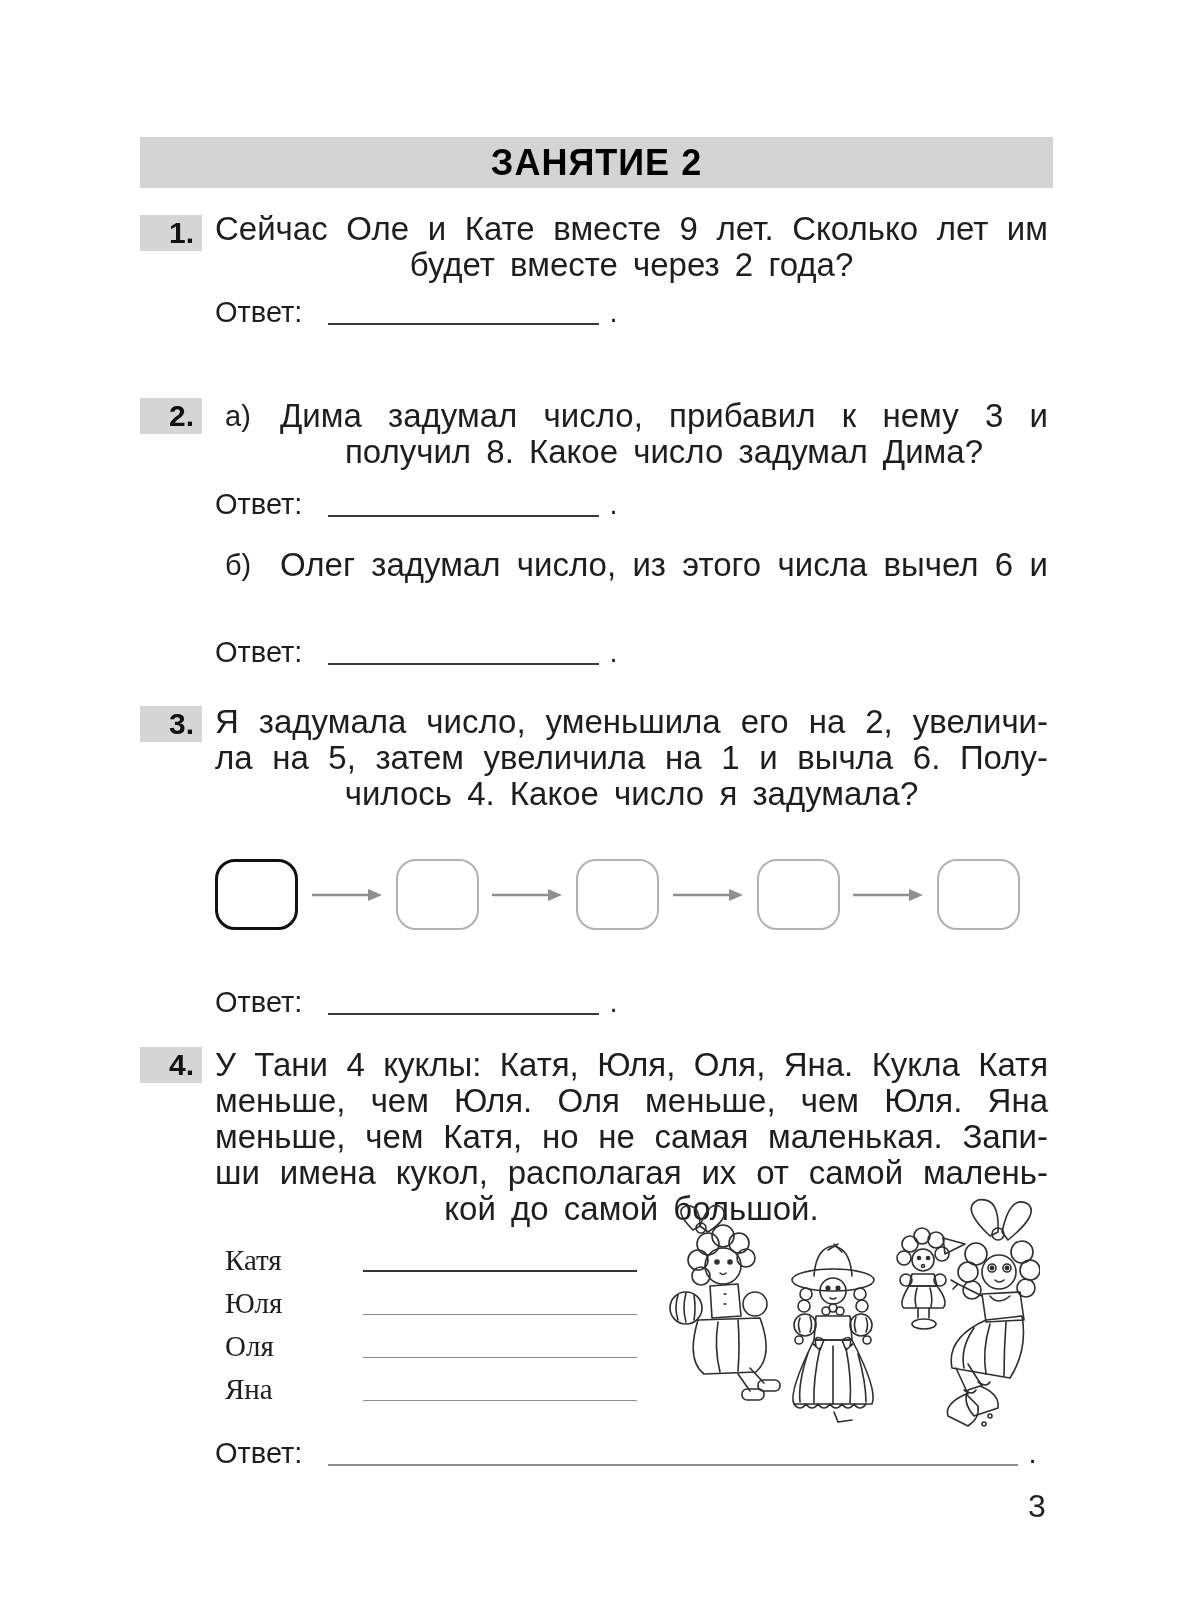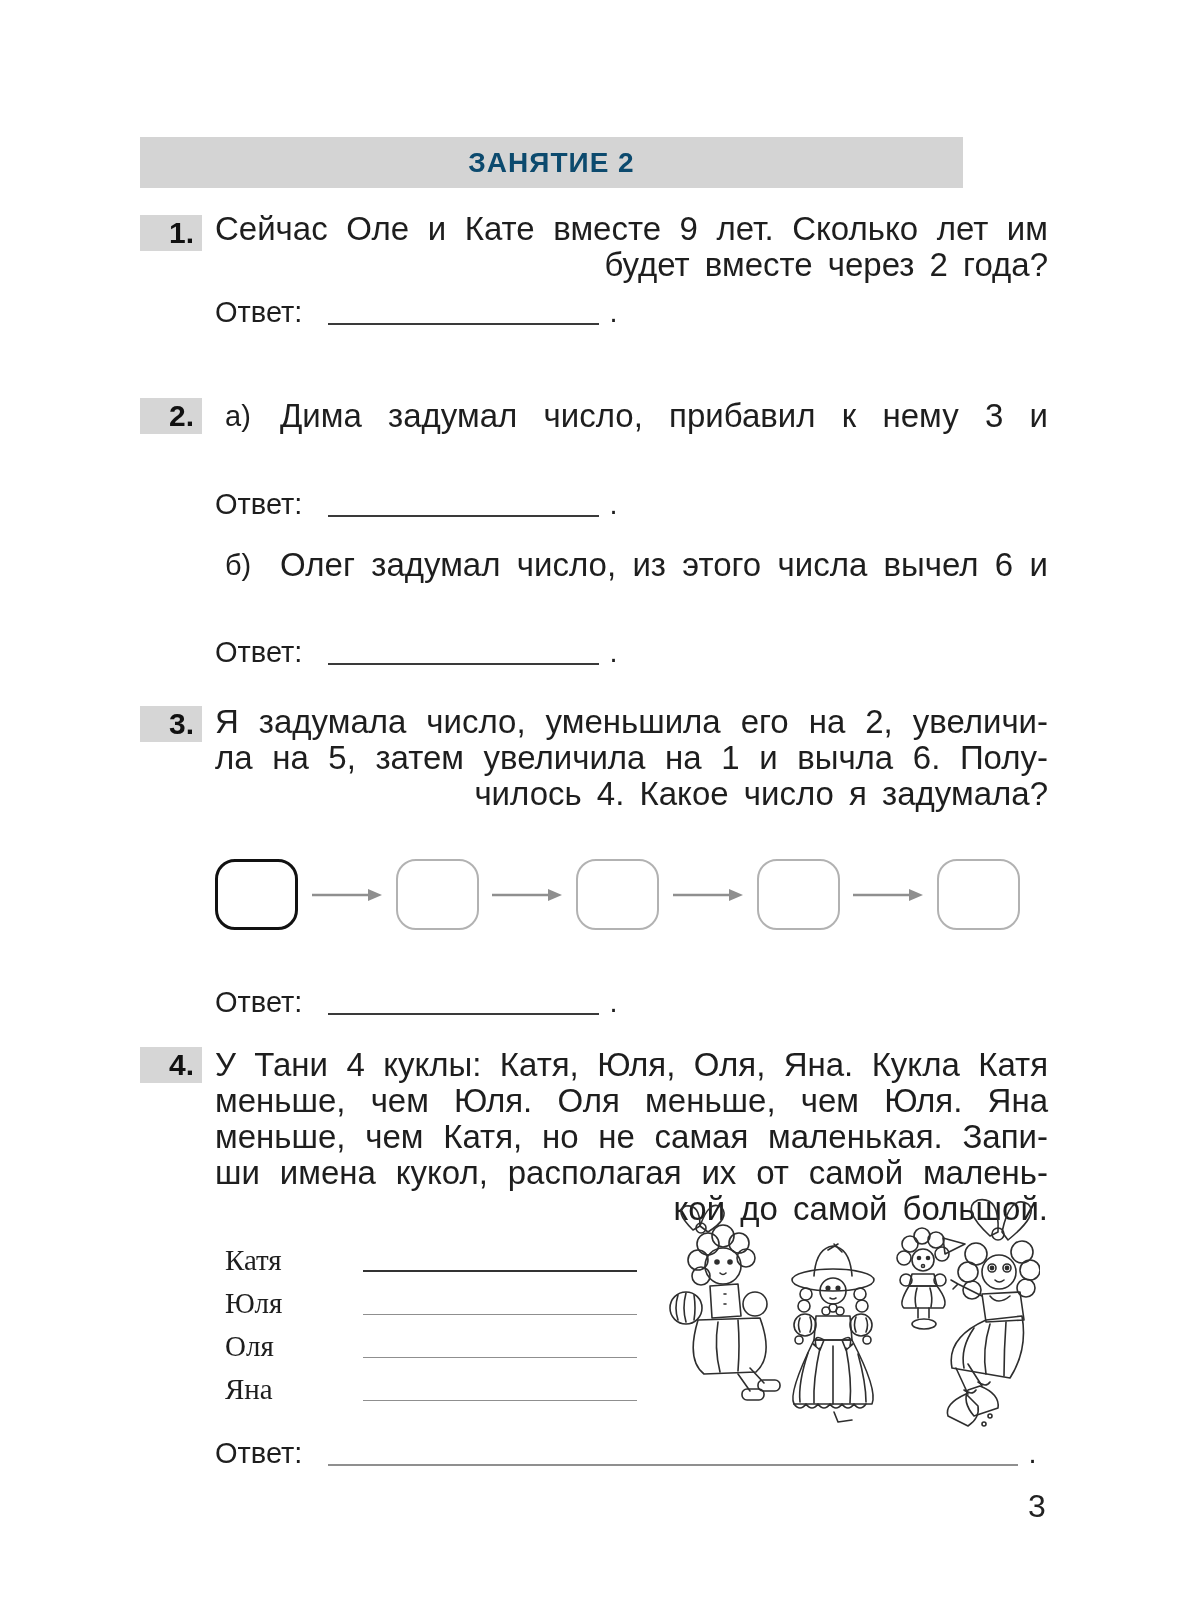--- a/index.html
+++ b/index.html
@@ -1,32 +1,32 @@
 <!DOCTYPE html>
 <html><head>
 <meta charset="utf-8">
 <style>
   html,body{margin:0;padding:0;background:#ffffff;}
   .page{
     position:relative;width:1200px;height:1609px;background:#ffffff;
     font-family:"Liberation Sans", sans-serif;color:#1e1e1e;overflow:hidden;
   }
   .banner{
-    position:absolute;left:140px;top:137px;width:823px;height:51px;
+    position:absolute;left:140px;top:137px;width:913px;height:51px;
     background:#d4d4d4;display:flex;align-items:center;justify-content:center;
-    font-size:28px;font-weight:bold;letter-spacing:1px;color:#0c4a6e;
+    font-size:36px;font-weight:bold;letter-spacing:1px;color:#000000;
   }
   .badge{
     position:absolute;left:140px;width:62px;height:36px;background:#d6d6d6;
     font-size:30px;font-weight:bold;line-height:36px;text-align:right;
     box-sizing:border-box;padding-right:8px;color:#111;
   }
   .para{position:absolute;font-size:33px;line-height:36px;word-spacing:6px;}
   .para .jl{text-align:justify;text-align-last:justify;}
-  .para .ll{text-align:right;}
+  .para .ll{text-align:center;}
   .letter{position:absolute;font-size:29px;line-height:36px;}
   .ansrow{position:absolute;display:flex;align-items:flex-end;font-size:29px;line-height:36px;height:36px;}
   .ansline{
     display:inline-block;width:271px;border-bottom:2px solid #3a3a3a;
     margin:0 0 5px 26px;height:24px;
   }
   .ansline.long{width:690px;border-bottom-color:#8f8f8f;}
   .dot{margin-left:10px;}
   .diagram{
     position:absolute;left:215px;top:859px;width:805px;height:71px;
@@ -62,20 +62,21 @@
   <div class="ansrow" style="left:215px;top:294px">
     <span>Ответ:</span>
     <span class="ansline"></span>
     <span class="dot">.</span>
   </div>
 
   <div class="badge" style="top:398px">2.</div>
   <div class="letter" style="left:225px;top:398px">а)</div>
   <div class="para" style="left:280px;top:398px;width:768px">
     <div class="jl">Дима задумал число, прибавил к нему 3 и</div>
+    <div class="ll">получил 8. Какое число задумал Дима?</div>
   </div>
   <div class="ansrow" style="left:215px;top:486px">
     <span>Ответ:</span>
     <span class="ansline"></span>
     <span class="dot">.</span>
   </div>
 
   <div class="letter" style="left:225px;top:547px">б)</div>
   <div class="para" style="left:280px;top:547px;width:768px">
     <div class="jl">Олег задумал число, из этого числа вычел 6 и</div>

